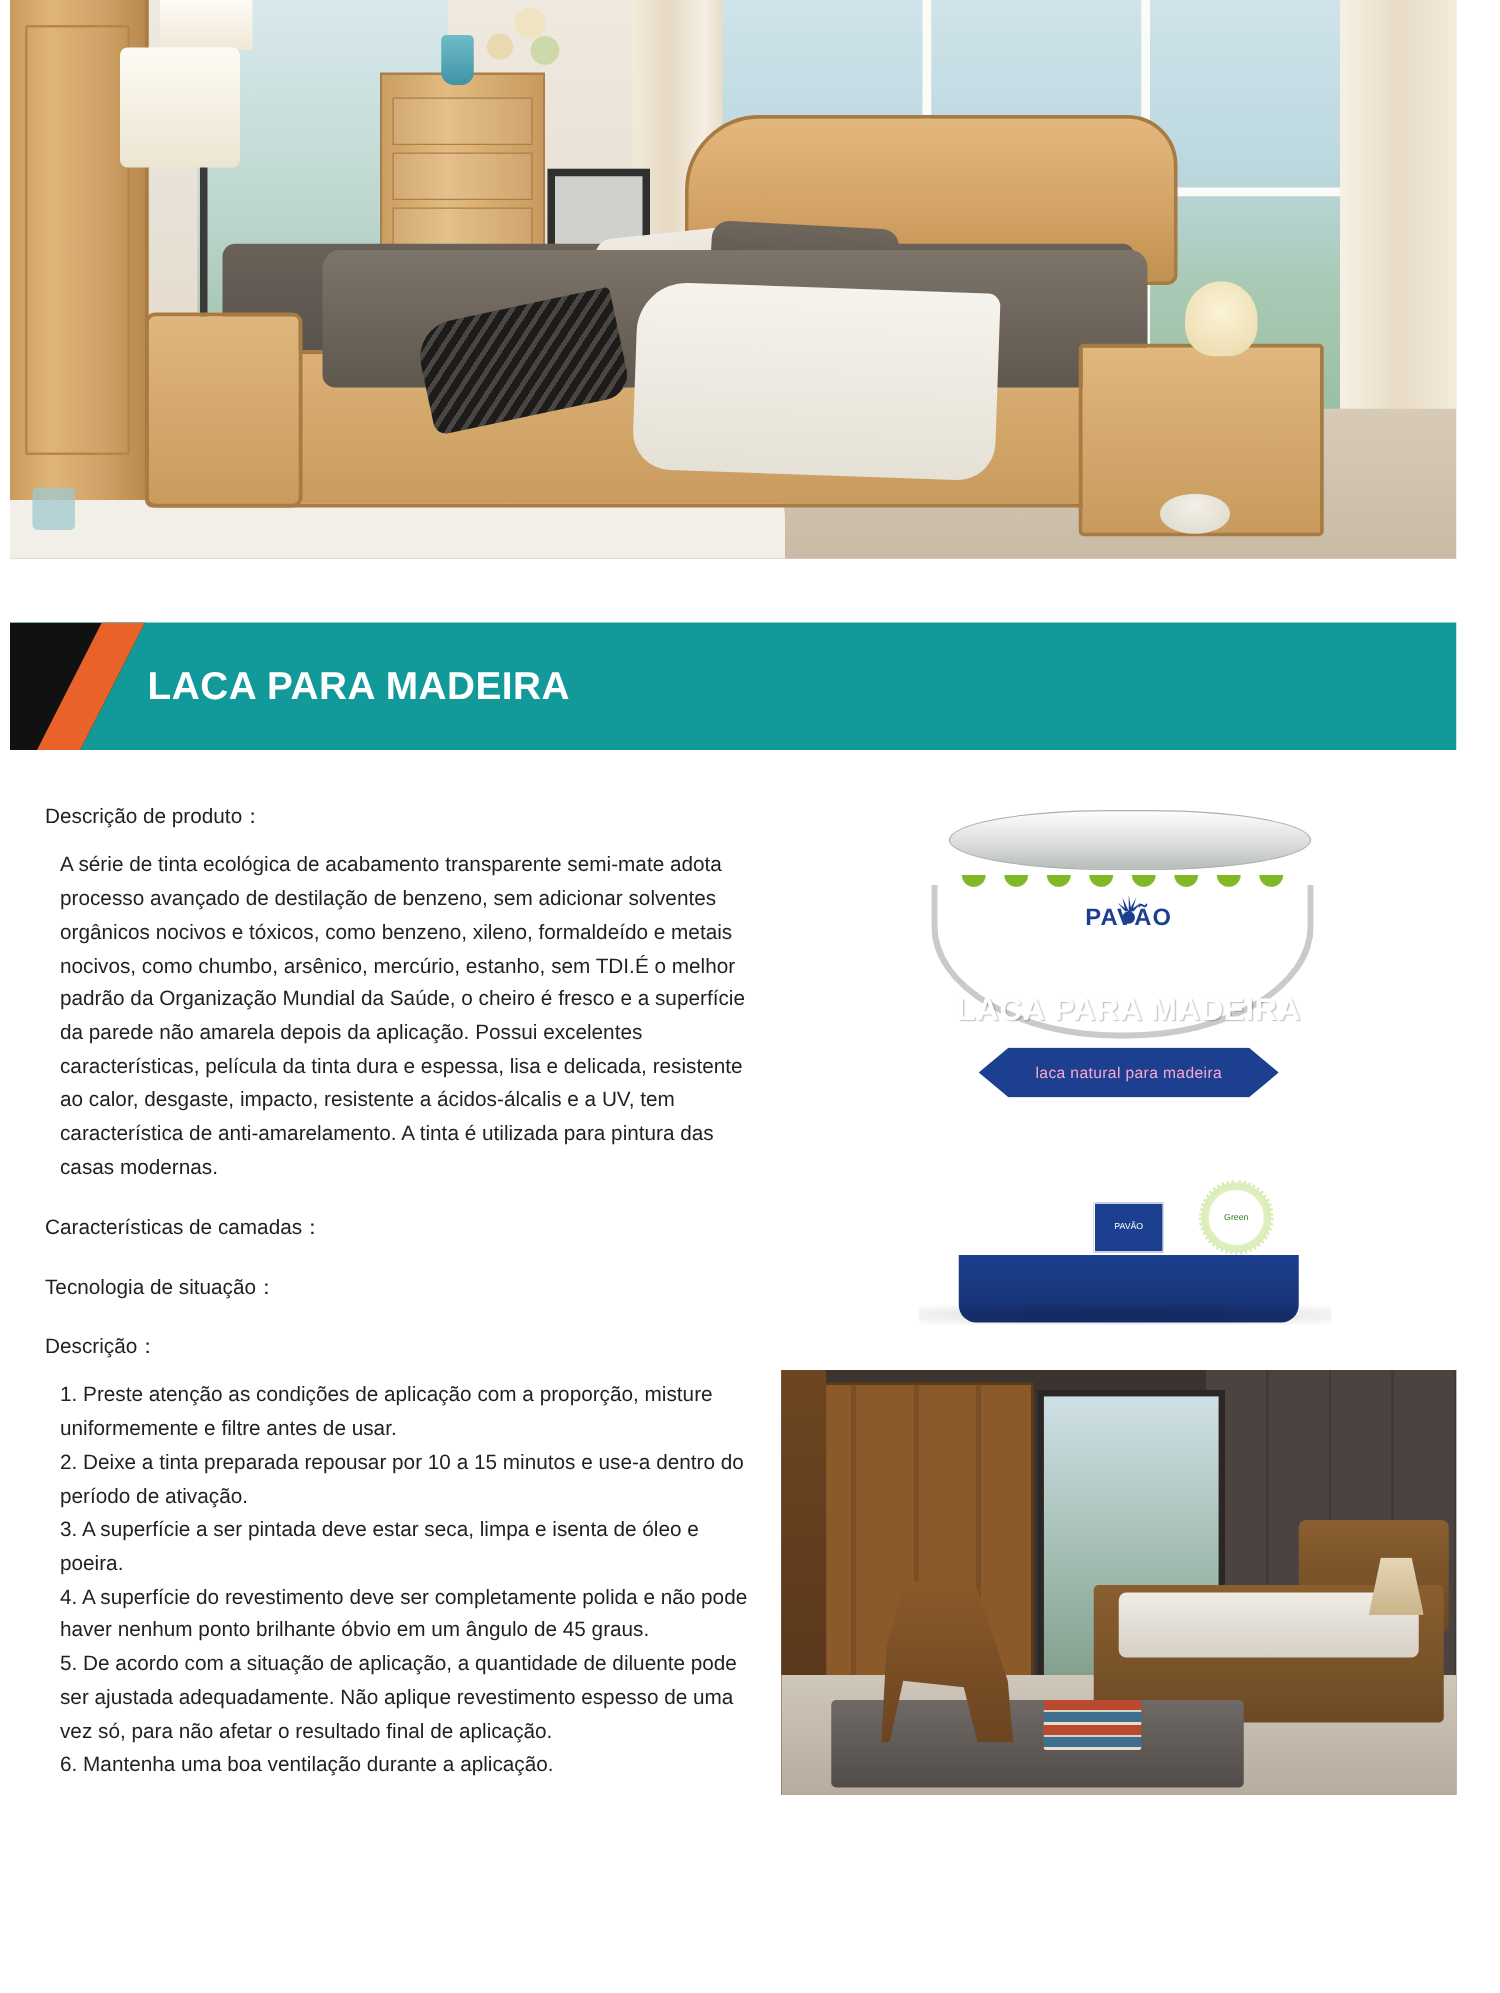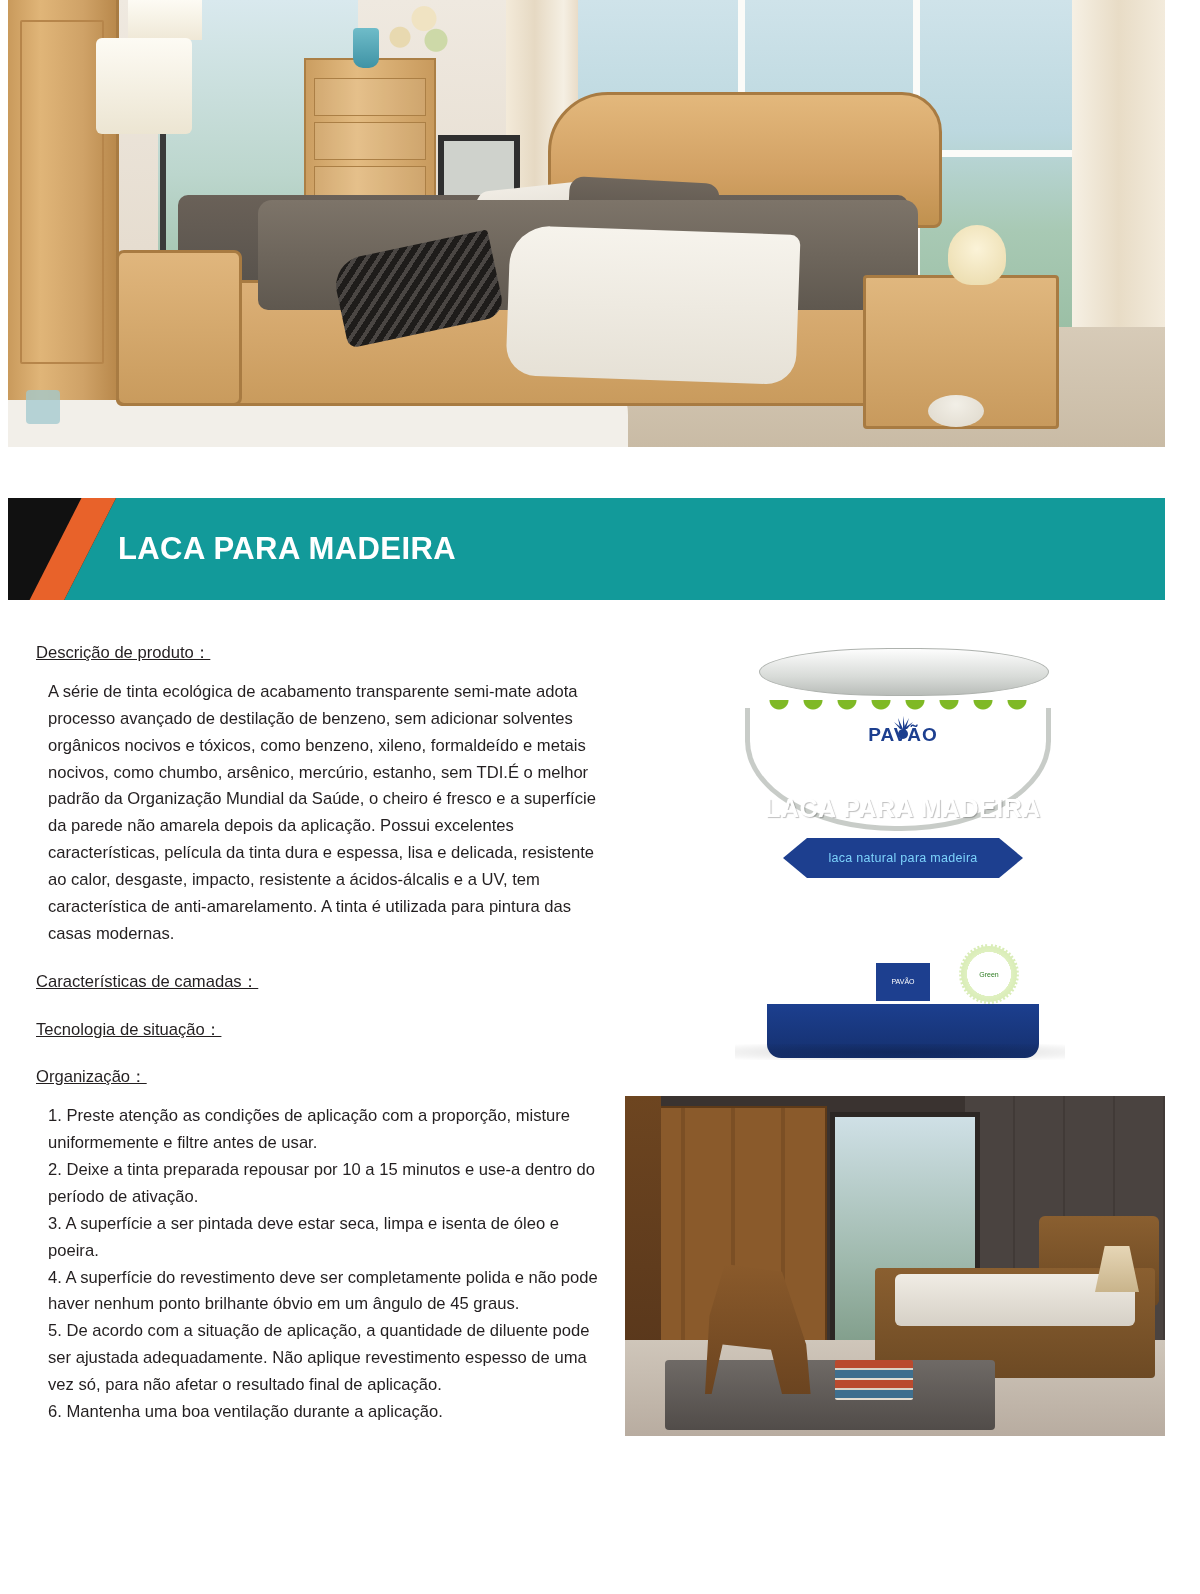--- a/index.html
+++ b/index.html
@@ -225,21 +225,21 @@
     position: absolute;
     left: 36px;
     top: 640px;
     width: 590px;
     font-size: 16.6px;
     line-height: 1.62;
     color: #231f20;
   }
   .block { margin-bottom: 21px; }
   .block:last-child { margin-bottom: 0; }
-  .block-title { display: block; text-decoration: underline; }
+  .block-title { display: block; }
   .block p { margin: 12px; }
 
   
   .can-wrap {
     position: absolute;
     left: 625px;
     top: 628px;
     width: 540px;
     height: 440px;
   }
@@ -299,21 +299,21 @@
   .can-title {
     position: absolute; left: 0; top: 146px; width: 100%;
     text-align: center; color: #ffffff;
     font-size: 25px; font-weight: bold; letter-spacing: 0.5px;
     text-shadow: 1px 1px 1px rgba(0,0,0,0.25);
   }
   .can-diamond {
     position: absolute; left: 30px; top: 190px; width: 240px; height: 40px;
     background: #1d3f8f;
     clip-path: polygon(0 50%, 10% 0, 90% 0, 100% 50%, 90% 100%, 10% 100%);
-    color: #7dd3fc; font-size: 12.5px;
+    color: #f9a8d4; font-size: 12.5px;
     display: flex; align-items: center; justify-content: center;
     letter-spacing: 0.3px;
   }
   .can-sub1 {
     position: absolute; left: 0; top: 244px; width: 100%;
     text-align: center; color: #ffffff; font-size: 15px;
   }
   .can-sub2 {
     position: absolute; left: 0; top: 266px; width: 100%;
     text-align: center; color: #ffffff; font-size: 15px;
@@ -469,21 +469,21 @@
 
   <div class="block">
     <span class="block-title">Características de camadas：</span>
   </div>
 
   <div class="block">
     <span class="block-title">Tecnologia de situação：</span>
   </div>
 
   <div class="block">
-    <span class="block-title">Organização：</span>
+    <span class="block-title">Descrição：</span>
     <p style="white-space:pre-line">1. Preste atenção as condições de aplicação com a proporção, misture uniformemente e filtre antes de usar.
 2. Deixe a tinta preparada repousar por 10 a 15 minutos e use-a dentro do período de ativação.
 3. A superfície a ser pintada deve estar seca, limpa e isenta de óleo e poeira.
 4. A superfície do revestimento deve ser completamente polida e não pode haver nenhum ponto brilhante óbvio em um ângulo de 45 graus.
 5. De acordo com a situação de aplicação, a quantidade de diluente pode ser ajustada adequadamente. Não aplique revestimento espesso de uma vez só, para não afetar o resultado final de aplicação.
 6. Mantenha uma boa ventilação durante a aplicação.</p>
   </div>
 
 </div>
 

